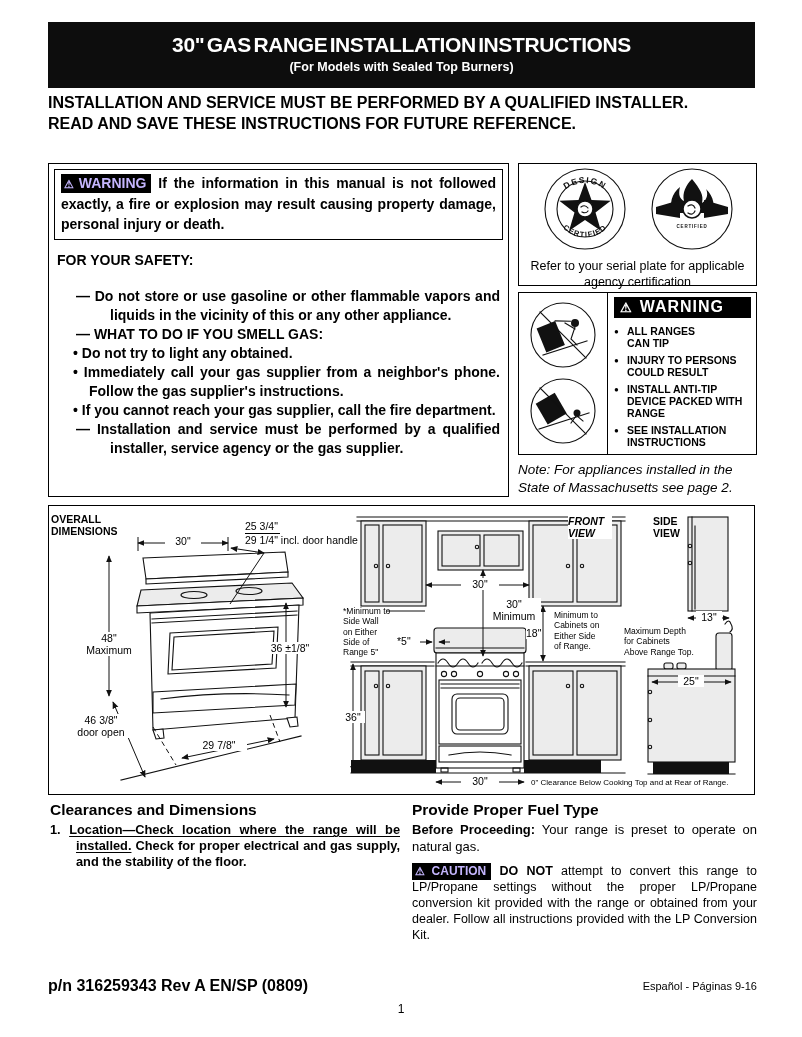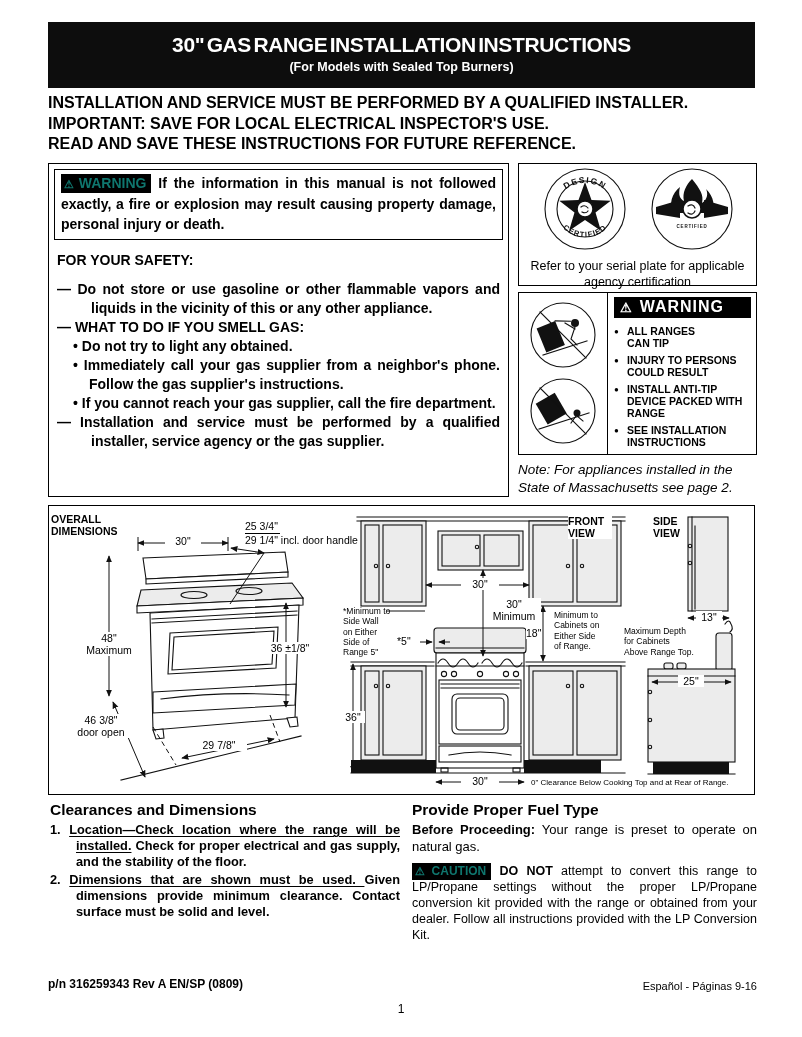--- a/index.html
+++ b/index.html
@@ -12,25 +12,25 @@
   .header-title{font-size:21px;font-weight:bold;letter-spacing:-0.4px;word-spacing:-3px;padding-top:11px;}
   .header-sub{font-size:12.5px;font-weight:bold;margin-top:3px;}
 
   .intro{position:absolute;left:48px;top:93px;width:707px;font-size:16px;font-weight:bold;line-height:20.5px;}
 
   
   .safety-outer{position:absolute;left:48px;top:163px;width:461px;height:334px;
                 border:1.5px solid #000;box-sizing:border-box;}
   .warn-inner{margin:5px;border:1.5px solid #000;padding:3px 6px 5px 6px;
               font-size:14px;font-weight:bold;text-align:justify;line-height:20px;}
-  .badge{background:#000;color:#0f766e;font-weight:bold;padding:1px 5px 2px 3px;white-space:nowrap;}
+  .badge{background:#000;color:#c4b5fd;font-weight:bold;padding:1px 5px 2px 3px;white-space:nowrap;}
   .badge .tri{font-size:11px;margin-right:2px;}
   .safety-body{padding:6px 8px 0 8px;font-weight:bold;font-size:14px;line-height:19px;}
-  .safety-h{margin-bottom:10px;}
-  .dash{padding-left:34px;text-indent:-34px;text-align:justify;}
+  .safety-h{margin-bottom:17px;}
+  .dash{padding-left:34px;text-indent:-34px;text-align:justify;margin-left:19px;}
   .bullet{padding-left:32px;text-indent:-16px;text-align:justify;}
 
   
   .cert-box{position:absolute;left:518px;top:163px;width:239px;height:123px;
             border:1.5px solid #000;box-sizing:border-box;text-align:center;}
   .cert-caption{font-size:12.5px;line-height:15.5px;margin-top:1px;}
 
   .tip-box{position:absolute;left:518px;top:292px;width:239px;height:163px;
            border:1.5px solid #000;box-sizing:border-box;display:flex;}
   .tip-icons{width:88px;border-right:1.5px solid #000;flex:none;padding-top:4px;text-align:center;}
@@ -73,37 +73,36 @@
   .sec-h{font-size:15.5px;font-weight:bold;margin-bottom:3px;}
   .cd-item{font-size:12.8px;font-weight:bold;line-height:16.2px;text-align:justify;
            padding-left:26px;text-indent:-26px;margin-bottom:1px;}
   .u{text-decoration:underline;text-underline-offset:2px;}
 
   .fuel{position:absolute;left:412px;top:801px;width:345px;}
   .fuel-p{font-size:13px;line-height:16.5px;text-align:justify;}
   .caution-p{font-size:12.5px;line-height:16px;text-align:justify;margin-top:8px;}
   .caution-p .badge{font-size:12px;}
 
-  .footer-pn{position:absolute;left:48px;top:977px;font-size:12px;font-weight:bold;}
+  .footer-pn{position:absolute;left:48px;top:977px;font-size:16px;font-weight:bold;}
   .footer-es{position:absolute;right:45px;top:980px;font-size:11px;}
   .footer-pg{position:absolute;left:0;top:1002px;width:802px;text-align:center;font-size:12px;}
 </style>
 </head>
 <body>
 
 <div id="page">
 
   <div class="header-bar">
     <div class="header-title">30" GAS RANGE INSTALLATION INSTRUCTIONS</div>
     <div class="header-sub">(For Models with Sealed Top Burners)</div>
   </div>
 
   <div class="intro">
     <div>INSTALLATION AND SERVICE MUST BE PERFORMED BY A QUALIFIED INSTALLER.</div>
-    <div>IMPORTANT: SAVE FOR LOCAL ELECTRICAL INSPECTOR'S USE.</div>
     <div>READ AND SAVE THESE INSTRUCTIONS FOR FUTURE REFERENCE.</div>
   </div>
 
   <div class="safety-outer">
     <div class="warn-inner">
       <span class="badge"><span class="tri">⚠</span><span>WARNING</span></span>
       <span>If the information in this manual is not followed exactly, a fire or explosion may result causing property damage, personal injury or death.</span>
     </div>
     <div class="safety-body">
       <div class="safety-h">FOR YOUR SAFETY:</div>
@@ -326,21 +325,21 @@
       <span class="fr1">25 3/4"</span>
       <span class="fr2">29 1/4" incl. door handle</span>
     </div>
     <div class="dl num bg ctr" style="left:34px;top:126px;width:52px;">48"
 Maximum</div>
     <div class="dl num bg ctr" style="left:212px;top:136px;width:58px;">36 ±1/8"</div>
     <div class="dl num bg ctr" style="left:14px;top:208px;width:76px;">46 3/8"
 door open</div>
     <div class="dl num bg ctr" style="left:142px;top:233px;width:56px;">29 7/8"</div>
 
-    <div class="dl bold bg" style="left:519px;top:9px;width:44px;">FRONT
+    <div class="dl bold bg" style="left:519px;top:9px;width:44px;font-style:italic;">FRONT
 VIEW</div>
     <div class="dl num bg ctr" style="left:412px;top:72px;width:38px;">30"</div>
     <div class="dl num bg ctr" style="left:438px;top:92px;width:54px;">30"
 Minimum</div>
     <div class="dl sm" style="left:294px;top:100px;">*Minimum to
 Side Wall
 on Either
 Side of
 Range 5"</div>
     <div class="dl num" style="left:348px;top:129px;">*5"</div>
@@ -358,21 +357,20 @@
     <div class="dl num bg ctr" style="left:647px;top:105px;width:26px;">13"</div>
     <div class="dl sm" style="left:575px;top:120px;">Maximum Depth
 for Cabinets
 Above Range Top.</div>
     <div class="dl num bg ctr" style="left:629px;top:169px;width:26px;">25"</div>
   </div>
 
   <div class="clearances">
     <div class="sec-h">Clearances and Dimensions</div>
     <div class="cd-item"><span>1.</span> <span class="u">Location—Check location where the range will be installed.</span><span> Check for proper electrical and gas supply, and the stability of the floor.</span></div>
-    <div class="cd-item"><span>2.</span> <span class="u">Dimensions that are shown must be used. </span><span>Given dimensions provide minimum clearance. Contact surface must be solid and level.</span></div>
   </div>
 
   <div class="fuel">
     <div class="sec-h">Provide Proper Fuel Type</div>
     <div class="fuel-p"><b>Before Proceeding:</b><span> Your range is preset to operate on natural gas.</span></div>
     <div class="caution-p">
       <span class="badge"><span class="tri">⚠</span><span>CAUTION</span></span>
       <b>DO NOT</b><span> attempt to convert this range to LP/Propane settings without the proper LP/Propane conversion kit provided with the range or obtained from your dealer. Follow all instructions provided with the LP Conversion Kit.</span>
     </div>
   </div>

